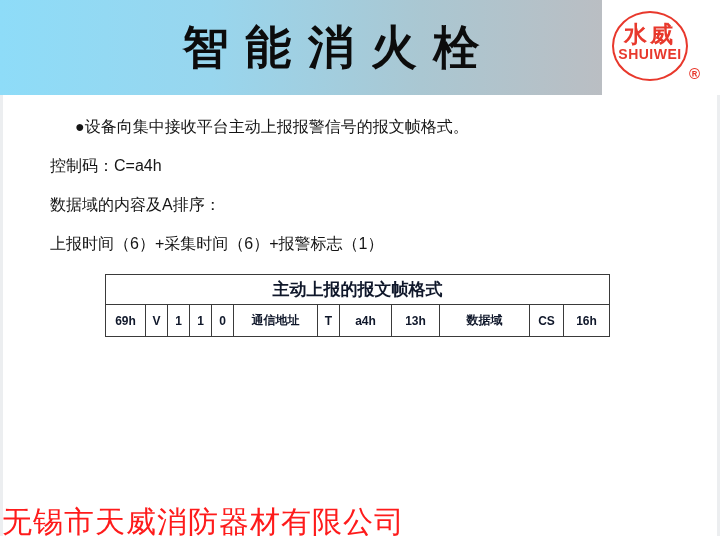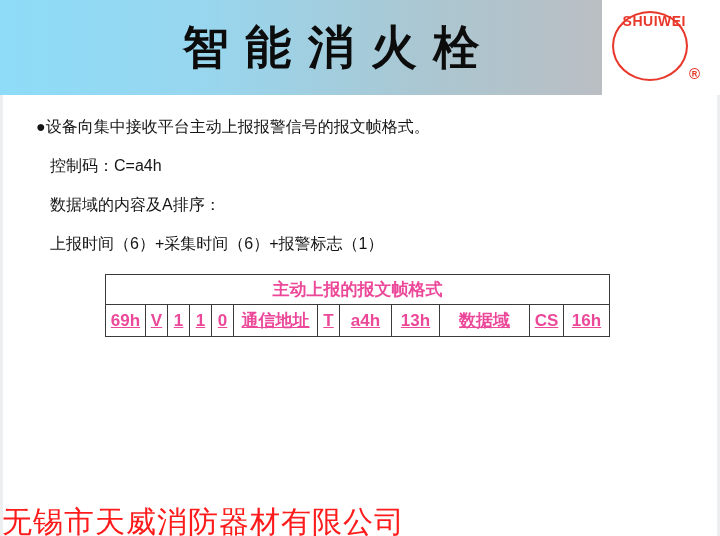--- a/index.html
+++ b/index.html
@@ -37,21 +37,20 @@
   .logo-cn {
     margin-top:9px;
     font-size:23px; font-weight:bold;
     color:#e8382c; letter-spacing:3px;
     line-height:24px;
   }
   .logo-en {
     font-size:14px; font-weight:bold;
     color:#e8382c; letter-spacing:0.5px;
     line-height:16px;
-    text-align:right;
   }
   .logo-r {
     position:absolute; top:65px; left:689px;
     font-size:15px; color:#e8382c;
     font-weight:bold;
   }
 
   
   .edge-left  { position:absolute; top:95px; left:0;  width:3px; height:441px; background:#eceef0; }
   .edge-right { position:absolute; top:95px; right:0; width:3px; height:441px; background:#eceef0; }
@@ -61,54 +60,55 @@
     position:absolute; top:95px; left:0;
     width:717px;
     padding-top:23px;
   }
   .content p {
     margin:0 0 21px 50px;
     font-size:16px; line-height:18px;
     color:#151515;
     white-space:pre;
   }
-  .content p.bullet { margin-left:36px; }
+  .content p.bullet { margin-left:75px; }
 
   
   .msg-table {
     border-collapse:collapse;
     table-layout:fixed;
     margin:1px 0 0 105px;
   }
   .msg-table td {
     border:1px solid #3a3a3a;
     text-align:center;
     vertical-align:middle;
     padding:0;
-    color:#ec4899;
+    color:#0f172a;
     overflow:hidden;
   }
   .msg-table tr.title-row td { height:29px; font-size:17px; font-weight:bold; }
-  .msg-table tr.data-row  td { height:31px; font-size:17px; font-weight:600;text-decoration:underline; }
+  .msg-table tr.data-row  td { height:31px; font-size:12px; font-weight:600; }
 
   
   .company {
     position:absolute; top:502px; left:2px;
     font-size:30px;
     color:#fe1b1b;
     letter-spacing:1px;
     white-space:pre;
   }
 </style>
 </head>
 <body>
 
 <div class="header">
   <div class="slide-title">智 能 消 火 栓</div>
   <div class="logo-circle">
+    <div class="logo-cn">水威</div>
     <div class="logo-en">SHUIWEI</div>
   </div>
   <div class="logo-r">®</div>
 </div>
 
 <div class="edge-left"></div>
 <div class="edge-right"></div>
 
 <div class="content">
   <p class="bullet">●设备向集中接收平台主动上报报警信号的报文帧格式。</p>

